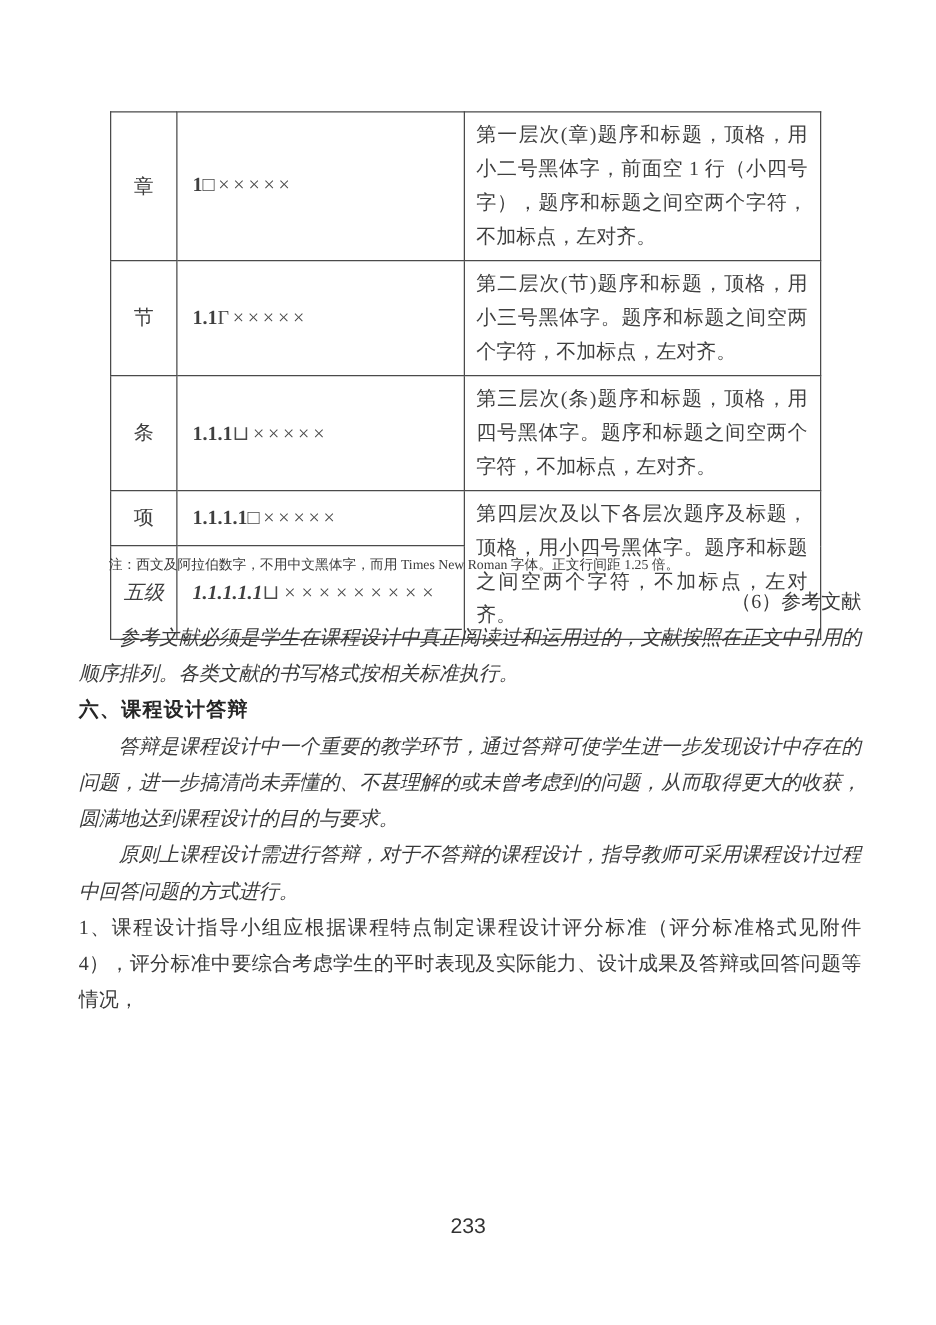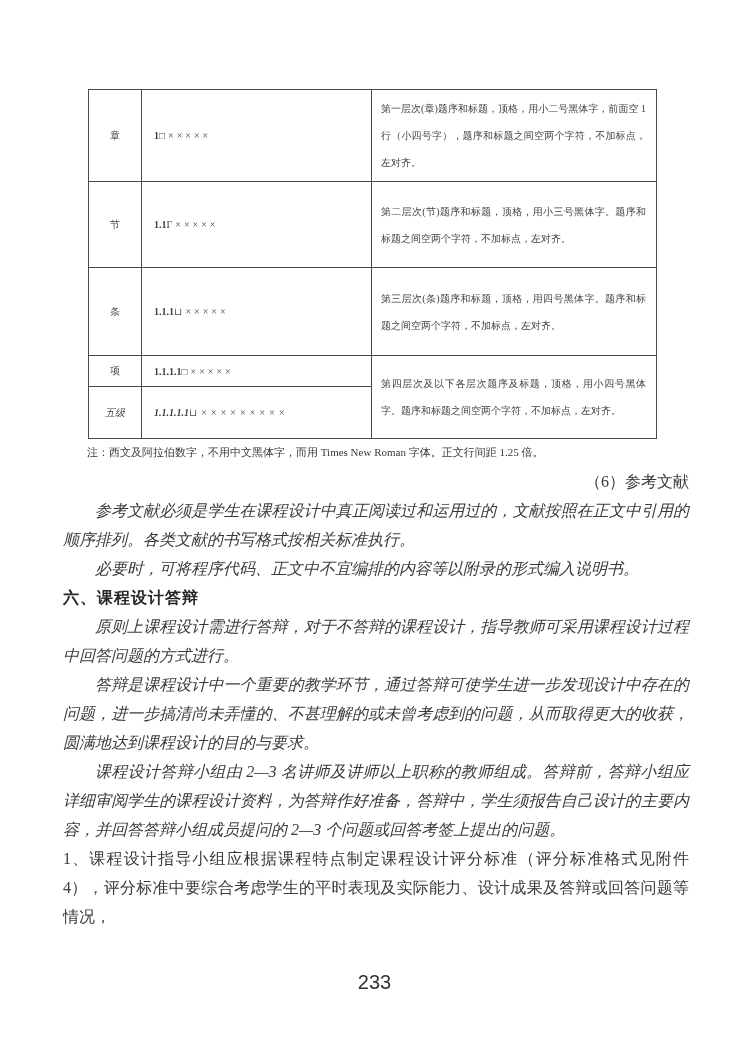--- a/index.html
+++ b/index.html
@@ -15,21 +15,21 @@
   }
   
   table.fmt {
     position:absolute; left:88px; top:89px;
     width:568px;
     border-collapse:collapse;
     table-layout:fixed;
   }
   table.fmt td {
     border:1px solid #4a4a4a;
-    font-size:10px;
+    font-size:16px;
     color:#3f3f3f;
   }
   td.level { width:53px; text-align:center; vertical-align:middle; }
   td.code  { width:230px; vertical-align:middle; padding-left:12px; }
   td.desc  {
     width:285px; vertical-align:middle;
     padding:5px 10px 5px 9px;
     line-height:27px; font-size:13.5px;
     text-align:justify;
     border-right:none;
@@ -50,21 +50,21 @@
   }
   .note { padding-left:24px; font-size:11px; }
   .sub-h { text-align:right; }
   p.ind { text-indent:32px;font-style:italic; }
   .sec-h { font-weight:bold; color:#262626; text-align:left; letter-spacing:1px; }
   
   .page-num {
     position:absolute; left:0; top:971px; width:100%;
     text-align:center;
     font-family:"Liberation Sans","DejaVu Sans",sans-serif;
-    font-size:20px; color:#333;
+    font-size:17px; color:#333;
   }
 </style>
 </head>
 <body>
 
 <div class="page">
 
   <table class="fmt">
     <tbody>
         <tr class="r1">
@@ -91,23 +91,21 @@
       <td class="level">五级</td>
       <td class="code"><span class="code-num">1.1.1.1.1</span><span class="code-xs">⊔×××××××××</span></td>
     </tr>
   </tbody>
     </table>
 
   <div class="text-col">
     <div class="note">注：西文及阿拉伯数字，不用中文黑体字，而用 Times New Roman 字体。正文行间距 1.25 倍。</div>
     <div class="sub-h">（6）参考文献</div>
     <p class="ind">参考文献必须是学生在课程设计中真正阅读过和运用过的，文献按照在正文中引用的顺序排列。各类文献的书写格式按相关标准执行。</p>
-    <p class="ind">必要时，可将程序代码、正文中不宜编排的内容等以附录的形式编入说明书。</p>
     <div class="sec-h">六、课程设计答辩</div>
+    <p class="ind">答辩是课程设计中一个重要的教学环节，通过答辩可使学生进一步发现设计中存在的问题，进一步搞清尚未弄懂的、不甚理解的或未曾考虑到的问题，从而取得更大的收获，圆满地达到课程设计的目的与要求。</p>
     <p class="ind">原则上课程设计需进行答辩，对于不答辩的课程设计，指导教师可采用课程设计过程中回答问题的方式进行。</p>
-    <p class="ind">答辩是课程设计中一个重要的教学环节，通过答辩可使学生进一步发现设计中存在的问题，进一步搞清尚未弄懂的、不甚理解的或未曾考虑到的问题，从而取得更大的收获，圆满地达到课程设计的目的与要求。</p>
-    <p class="ind">课程设计答辩小组由 2—3 名讲师及讲师以上职称的教师组成。答辩前，答辩小组应详细审阅学生的课程设计资料，为答辩作好准备，答辩中，学生须报告自己设计的主要内容，并回答答辩小组成员提问的 2—3 个问题或回答考签上提出的问题。</p>
     <p>1、课程设计指导小组应根据课程特点制定课程设计评分标准（评分标准格式见附件 4），评分标准中要综合考虑学生的平时表现及实际能力、设计成果及答辩或回答问题等情况，</p>
   </div>
 
   <div class="page-num">233</div>
 
 </div>
 
 </body></html>

